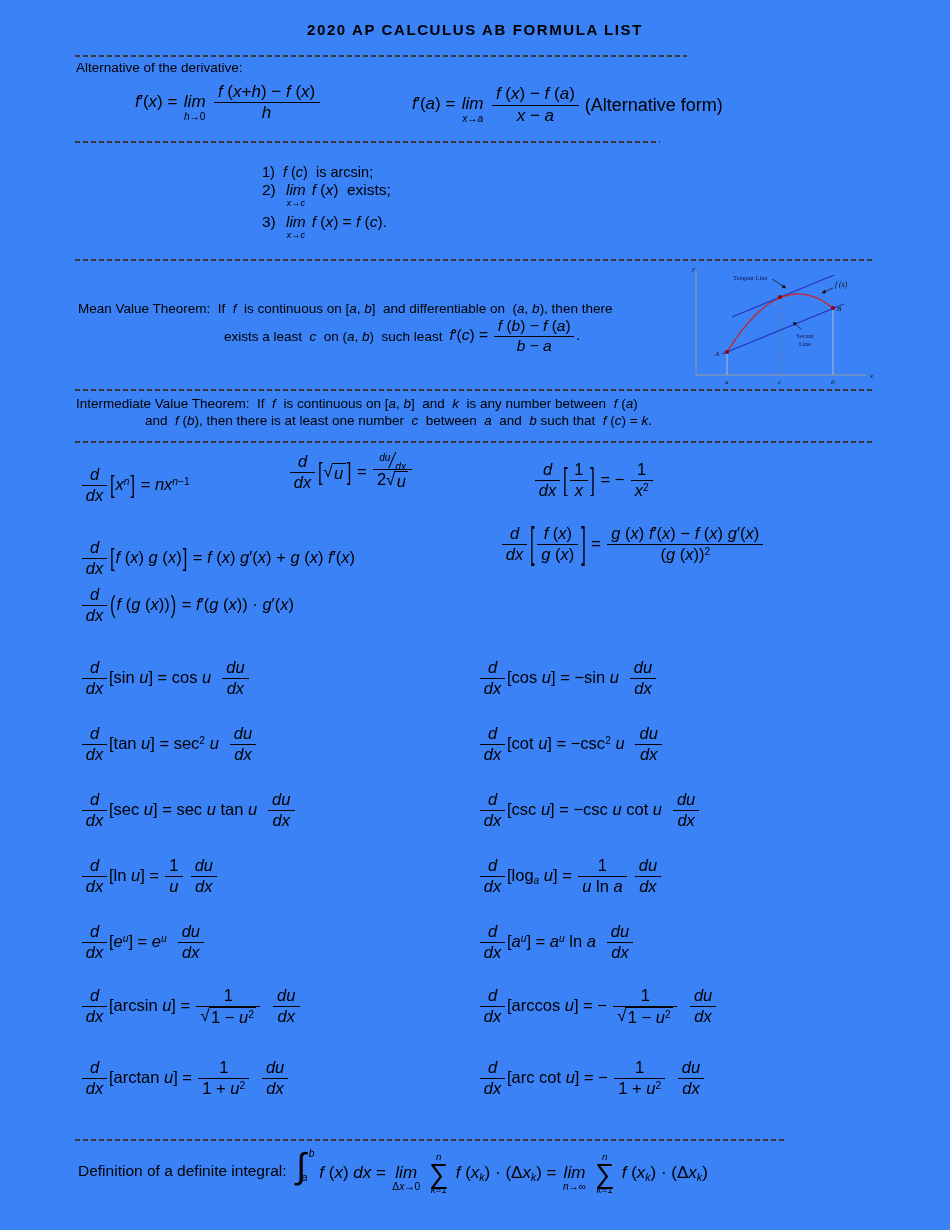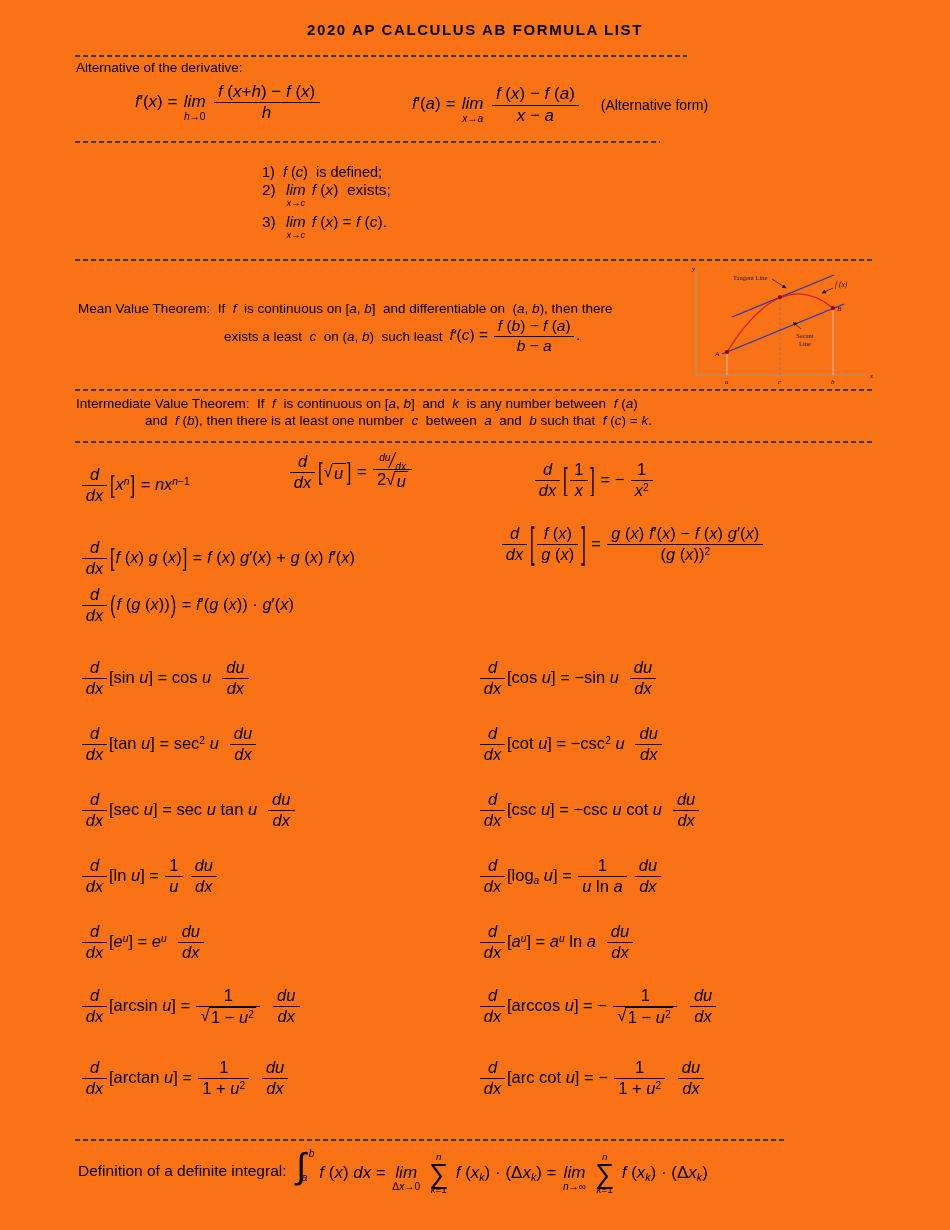--- a/index.html
+++ b/index.html
@@ -1,18 +1,18 @@
 <!DOCTYPE html>
 <html><head>
 <meta charset="utf-8">
 <style>
   html,body{margin:0;padding:0;background:#ffffff;}
   body{width:950px;height:1230px;position:relative;overflow:hidden;
        font-family:"Liberation Sans",sans-serif;color:#000;}
-  .page{position:absolute;inset:0;background:#f97316;}
+  .page{position:absolute;inset:0;background:#3b82f6;}
   .title{position:absolute;top:21px;left:0;right:0;text-align:center;
          font-size:15px;font-weight:700;letter-spacing:1.6px;}
   .sep{position:absolute;height:2px;
        background:repeating-linear-gradient(90deg,#3a3a3a 0 5px,transparent 5px 8px);}
   .txt{position:absolute;font-size:13.5px;white-space:nowrap;line-height:1.2;}
   .fx{position:absolute;font-size:16.5px;white-space:nowrap;line-height:1.25;text-align:right;}
   .row{position:absolute;display:flex;align-items:center;white-space:nowrap;}
   .cell{white-space:nowrap;}
   .mtx span{white-space:pre;}
   .it{font-style:italic;}
@@ -49,27 +49,27 @@
 </head>
 <body>
 
 <div class="page">
 
   <div class="title">2020 AP CALCULUS AB FORMULA LIST</div>
 
   <div class="sep" style="top:55px;left:75px;width:612px"></div>
   <div class="txt" style="top:60px;left:76px">Alternative of the derivative:</div>
   <div class="fx mtx" style="top:82px;left:135px;font-size:17px"><span class="it">f</span><span class="rm">′(</span><span class="it">x</span><span class="rm">) = </span><span class="lim"><span class="lim-t rm">lim</span><span class="lim-u"><span class="it">h</span><span class="rm">→0</span></span></span><span class="rm"> </span><span class="frac"><span class="fr-n"><span class="it">f</span><span class="rm"> (</span><span class="it">x</span><span class="rm">+</span><span class="it">h</span><span class="rm">) − </span><span class="it">f</span><span class="rm"> (</span><span class="it">x</span><span class="rm">)</span></span><span class="fr-d"><span class="it">h</span></span></span></div>
-  <div class="row" style="top:82px;left:412px;height:46px;gap:20px">
+  <div class="row" style="top:82px;left:412px;height:46px;gap:4px">
     <span class="cell mtx" style="font-size:17px"><span class="it">f</span><span class="rm">′(</span><span class="it">a</span><span class="rm">) = </span><span class="lim"><span class="lim-t rm">lim</span><span class="lim-u"><span class="it">x</span><span class="rm">→</span><span class="it">a</span></span></span><span class="rm"> </span><span class="frac"><span class="fr-n"><span class="it">f</span><span class="rm"> (</span><span class="it">x</span><span class="rm">) − </span><span class="it">f</span><span class="rm"> (</span><span class="it">a</span><span class="rm">)</span></span><span class="fr-d"><span class="it">x</span><span class="rm"> − </span><span class="it">a</span></span></span></span>
-    <span class="cell" style="font-size:14px">(Alternative form)</span>
+    <span class="cell" style="font-size:18px">(Alternative form)</span>
   </div>
 
   <div class="sep" style="top:141px;left:75px;width:585px"></div>
-  <div class="txt mtx" style="top:164px;left:262px;font-size:14.5px"><span class="rm">1)  </span><span class="it">f</span><span class="rm"> (</span><span class="it">c</span><span class="rm">)  is defined;</span></div>
+  <div class="txt mtx" style="top:164px;left:262px;font-size:14.5px"><span class="rm">1)  </span><span class="it">f</span><span class="rm"> (</span><span class="it">c</span><span class="rm">)  is arcsin;</span></div>
   <div class="txt mtx" style="top:181px;left:262px;font-size:15.5px"><span class="rm">2)  </span><span class="lim"><span class="lim-t rm">lim</span><span class="lim-u"><span class="it">x</span><span class="rm">→</span><span class="it">c</span></span></span><span class="rm"> </span><span class="it">f</span><span class="rm"> (</span><span class="it">x</span><span class="rm">)  exists;</span></div>
   <div class="txt mtx" style="top:213px;left:262px;font-size:15.5px"><span class="rm">3)  </span><span class="lim"><span class="lim-t rm">lim</span><span class="lim-u"><span class="it">x</span><span class="rm">→</span><span class="it">c</span></span></span><span class="rm"> </span><span class="it">f</span><span class="rm"> (</span><span class="it">x</span><span class="rm">) = </span><span class="it">f</span><span class="rm"> (</span><span class="it">c</span><span class="rm">).</span></div>
 
   <div class="sep" style="top:259px;left:75px;width:800px"></div>
   <div class="txt mtx" style="top:301px;left:78px"><span class="rm">Mean Value Theorem:  If  </span><span class="it">f</span><span class="rm">  is continuous on [</span><span class="it">a</span><span class="rm">, </span><span class="it">b</span><span class="rm">]  and differentiable on  (</span><span class="it">a</span><span class="rm">, </span><span class="it">b</span><span class="rm">), then there</span></div>
   <div class="row" style="top:315px;left:224px;height:42px;gap:7px">
     <span class="cell mtx" style="font-size:13.5px"><span class="rm">exists a least  </span><span class="it">c</span><span class="rm">  on (</span><span class="it">a</span><span class="rm">, </span><span class="it">b</span><span class="rm">)  such least</span></span>
     <span class="cell mtx" style="font-size:15.5px"><span class="it">f</span><span class="rm">′(</span><span class="it">c</span><span class="rm">) = </span><span class="frac"><span class="fr-n"><span class="it">f</span><span class="rm"> (</span><span class="it">b</span><span class="rm">) − </span><span class="it">f</span><span class="rm"> (</span><span class="it">a</span><span class="rm">)</span></span><span class="fr-d"><span class="it">b</span><span class="rm"> − </span><span class="it">a</span></span></span><span class="rm">.</span></span>
   </div>
 

